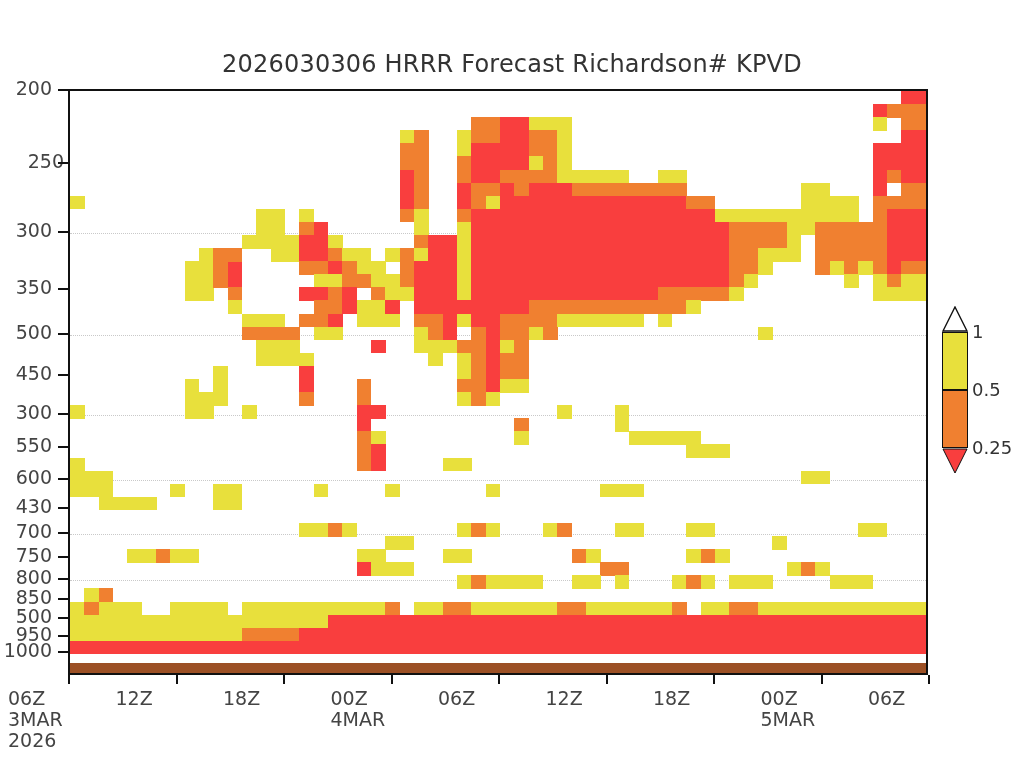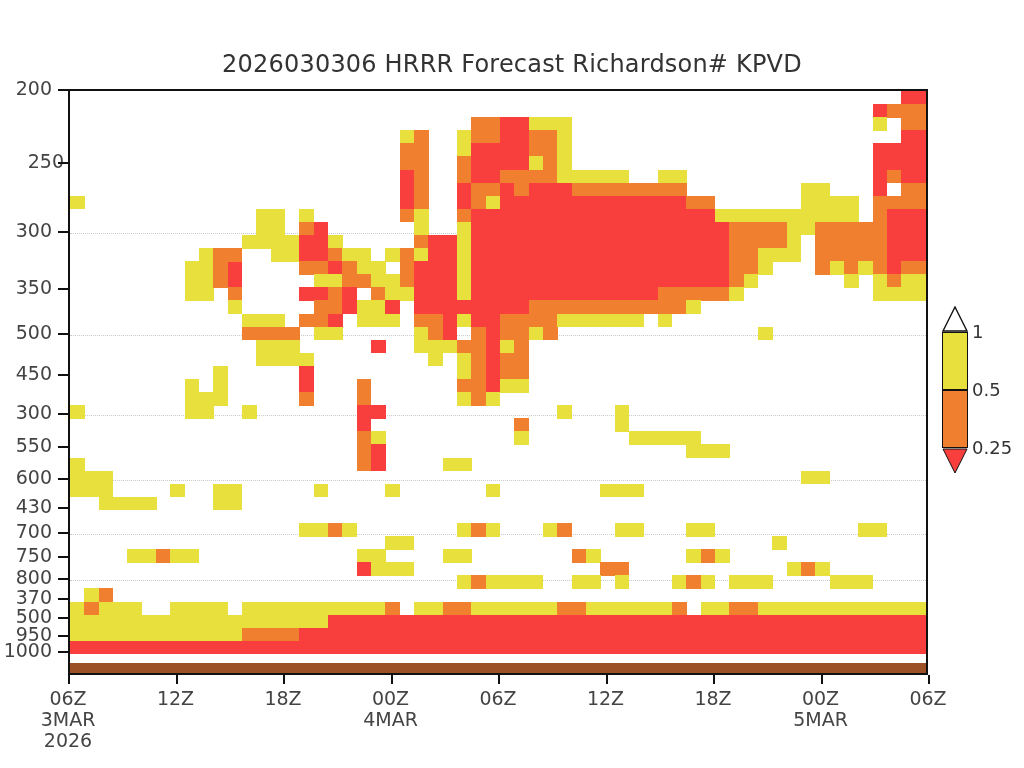--- a/index.html
+++ b/index.html
@@ -93,21 +93,20 @@
   .ytick-mark {
     position: absolute;
     left: 58px;
     width: 10px;
     height: 0;
     border-top: 2px solid #111111;
   }
 
   .xtick-label {
     position: absolute;
-    text-align: center;
     font-size: 19px;
     color: #444444;
     white-space: pre;
     line-height: 21px;
   }
   .xtick-mark {
     position: absolute;
     top: 675px;
     width: 0;
     height: 9px;
@@ -578,21 +577,21 @@
       <div class="ytick-label" style="top: 468.28px; width: 52px; left: 0px;">600</div>
       <div class="ytick-mark" style="top: 478.28px;"></div>
       <div class="ytick-label" style="top: 496.642px; width: 52px; left: 0px;">430</div>
       <div class="ytick-mark" style="top: 506.642px;"></div>
       <div class="ytick-label" style="top: 522.133px; width: 52px; left: 0px;">700</div>
       <div class="ytick-mark" style="top: 532.133px;"></div>
       <div class="ytick-label" style="top: 545.808px; width: 52px; left: 0px;">750</div>
       <div class="ytick-mark" style="top: 555.808px;"></div>
       <div class="ytick-label" style="top: 567.665px; width: 52px; left: 0px;">800</div>
       <div class="ytick-mark" style="top: 577.665px;"></div>
-      <div class="ytick-label" style="top: 587.765px; width: 52px; left: 0px;">370</div>
+      <div class="ytick-label" style="top: 587.765px; width: 52px; left: 0px;">850</div>
       <div class="ytick-mark" style="top: 597.765px;"></div>
       <div class="ytick-label" style="top: 606.576px; width: 52px; left: 0px;">500</div>
       <div class="ytick-mark" style="top: 616.576px;"></div>
       <div class="ytick-label" style="top: 624.566px; width: 52px; left: 0px;">950</div>
       <div class="ytick-mark" style="top: 634.566px;"></div>
       <div class="ytick-label" style="top: 641.267px; width: 52px; left: 0px;">1000</div>
       <div class="ytick-mark" style="top: 651.267px;"></div>
     </div>
 
   <div id="xaxis">

